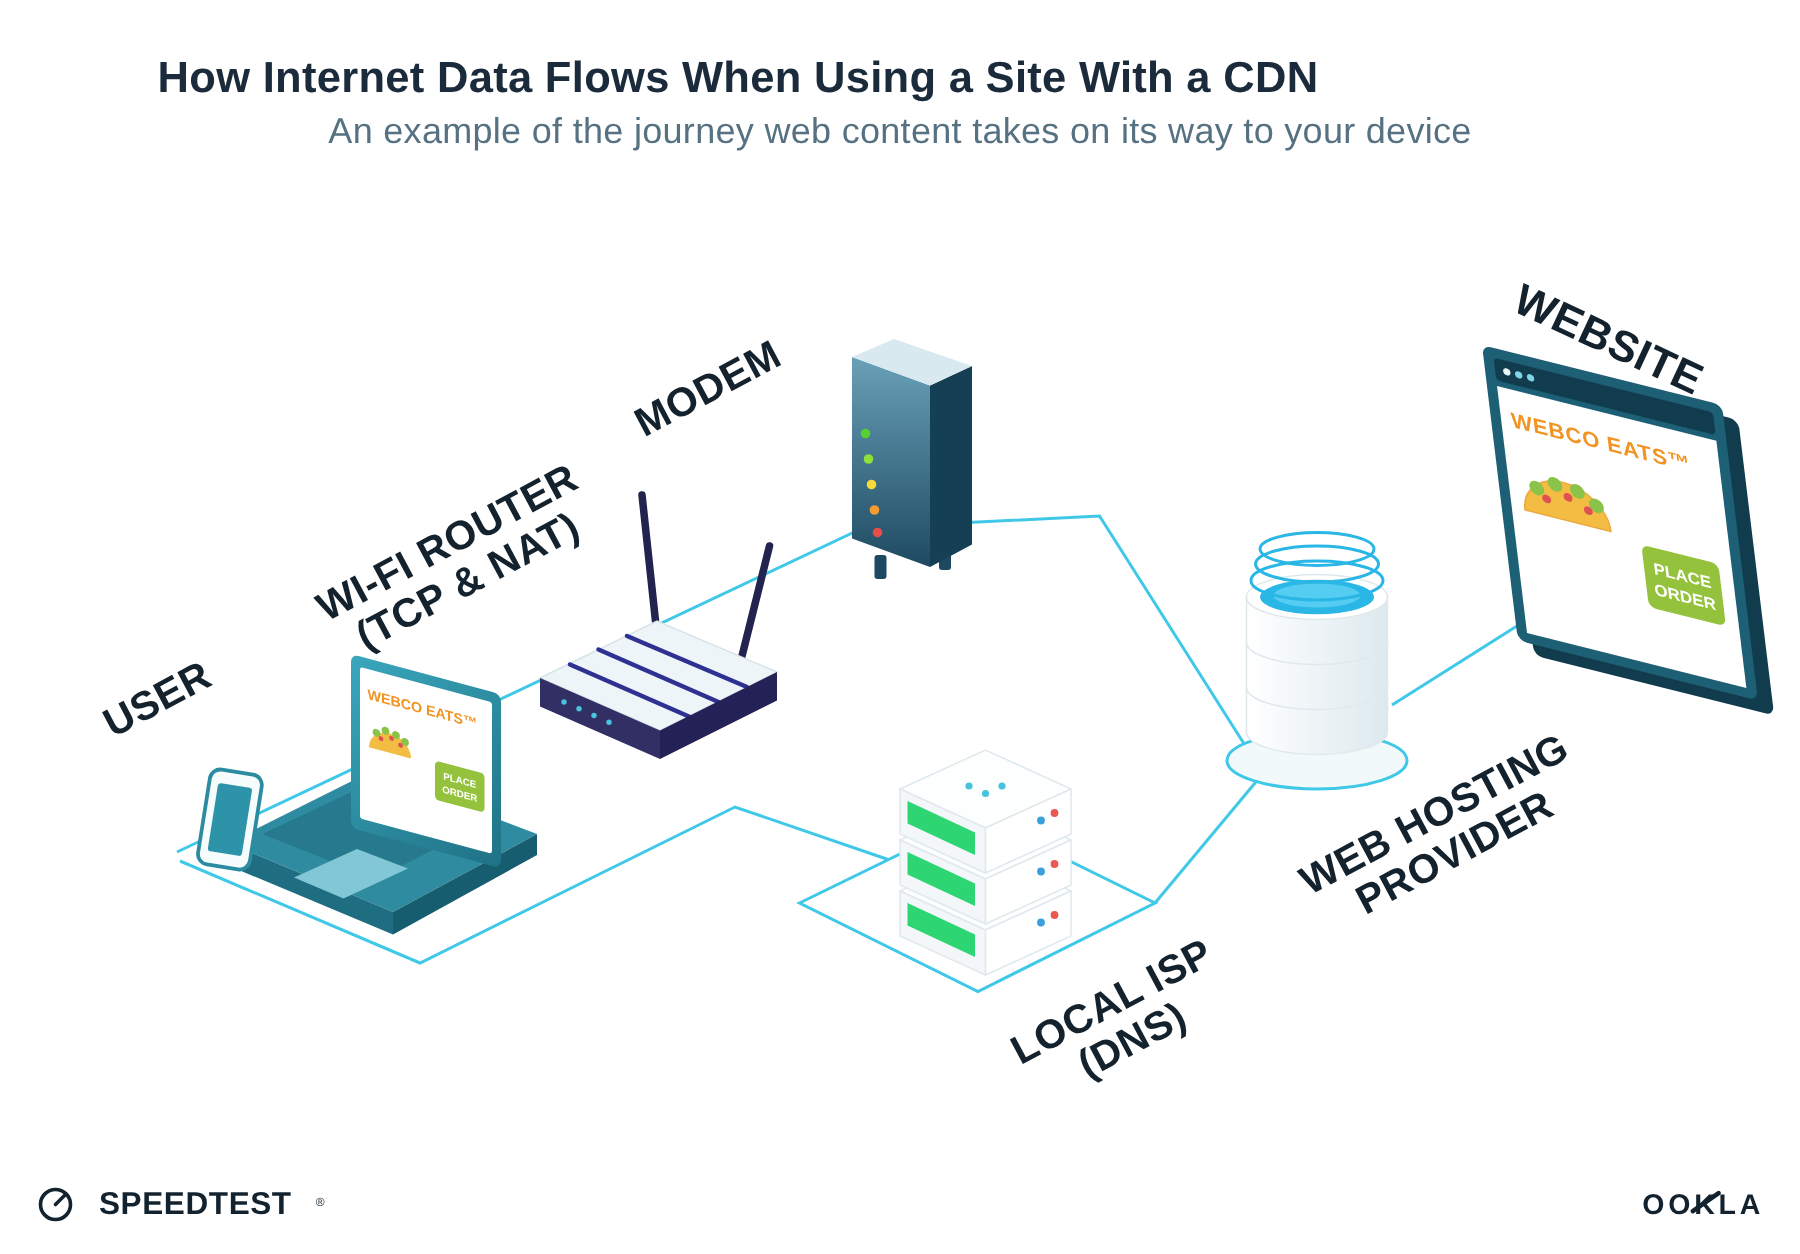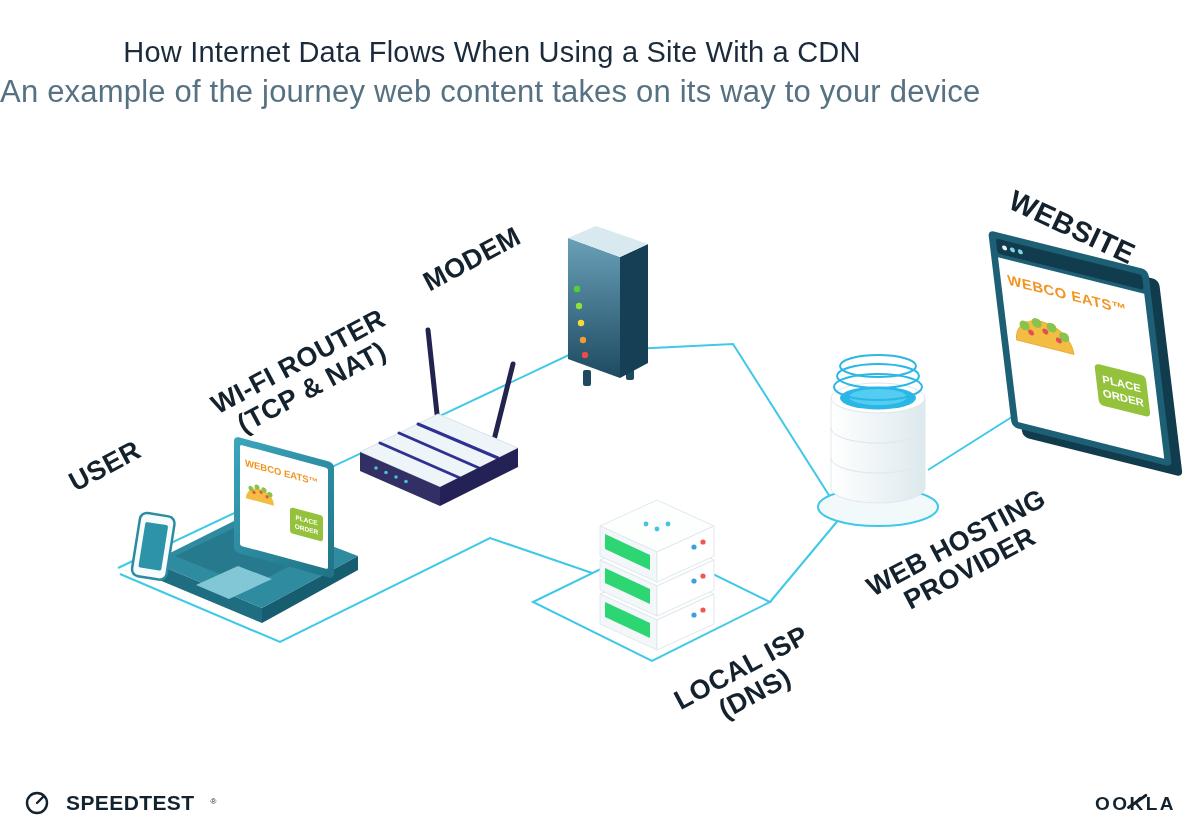--- a/index.html
+++ b/index.html
@@ -2,25 +2,25 @@
 <html><head>
 <meta charset="utf-8">
 <style>
   html,body{margin:0;padding:0;}
   body{
     width:1200px;height:836px;position:relative;background:#ffffff;
     font-family:"Liberation Sans",sans-serif;overflow:hidden;
   }
   .title{
     position:absolute;left:0;top:36px;width:984px;text-align:center;
-    font-size:29px;font-weight:normal;color:#1b2b3b;letter-spacing:.2px;
+    font-size:29px;font-weight:bold;color:#1b2b3b;letter-spacing:.2px;
   }
   .subtitle{
-    position:absolute;left:0;top:74px;width:1200px;
-    font-size:31px;font-weight:400;color:#567282;letter-spacing:.2px;
+    position:absolute;left:0;top:74px;width:1200px;text-align:center;
+    font-size:24px;font-weight:400;color:#567282;letter-spacing:.2px;
   }
   svg.canvas{position:absolute;left:0;top:0;z-index:1;}
   .lbl{
     position:absolute;z-index:2;font-weight:bold;font-size:27px;color:#14222e;
     text-align:center;line-height:1.06;letter-spacing:.4px;
     transform:rotate(-28deg);
   }
   .lbl.website{transform:rotate(25deg);font-size:29px;}
   .footer-left{
     position:absolute;left:24px;top:790px;display:flex;align-items:center;gap:16px;z-index:2;

